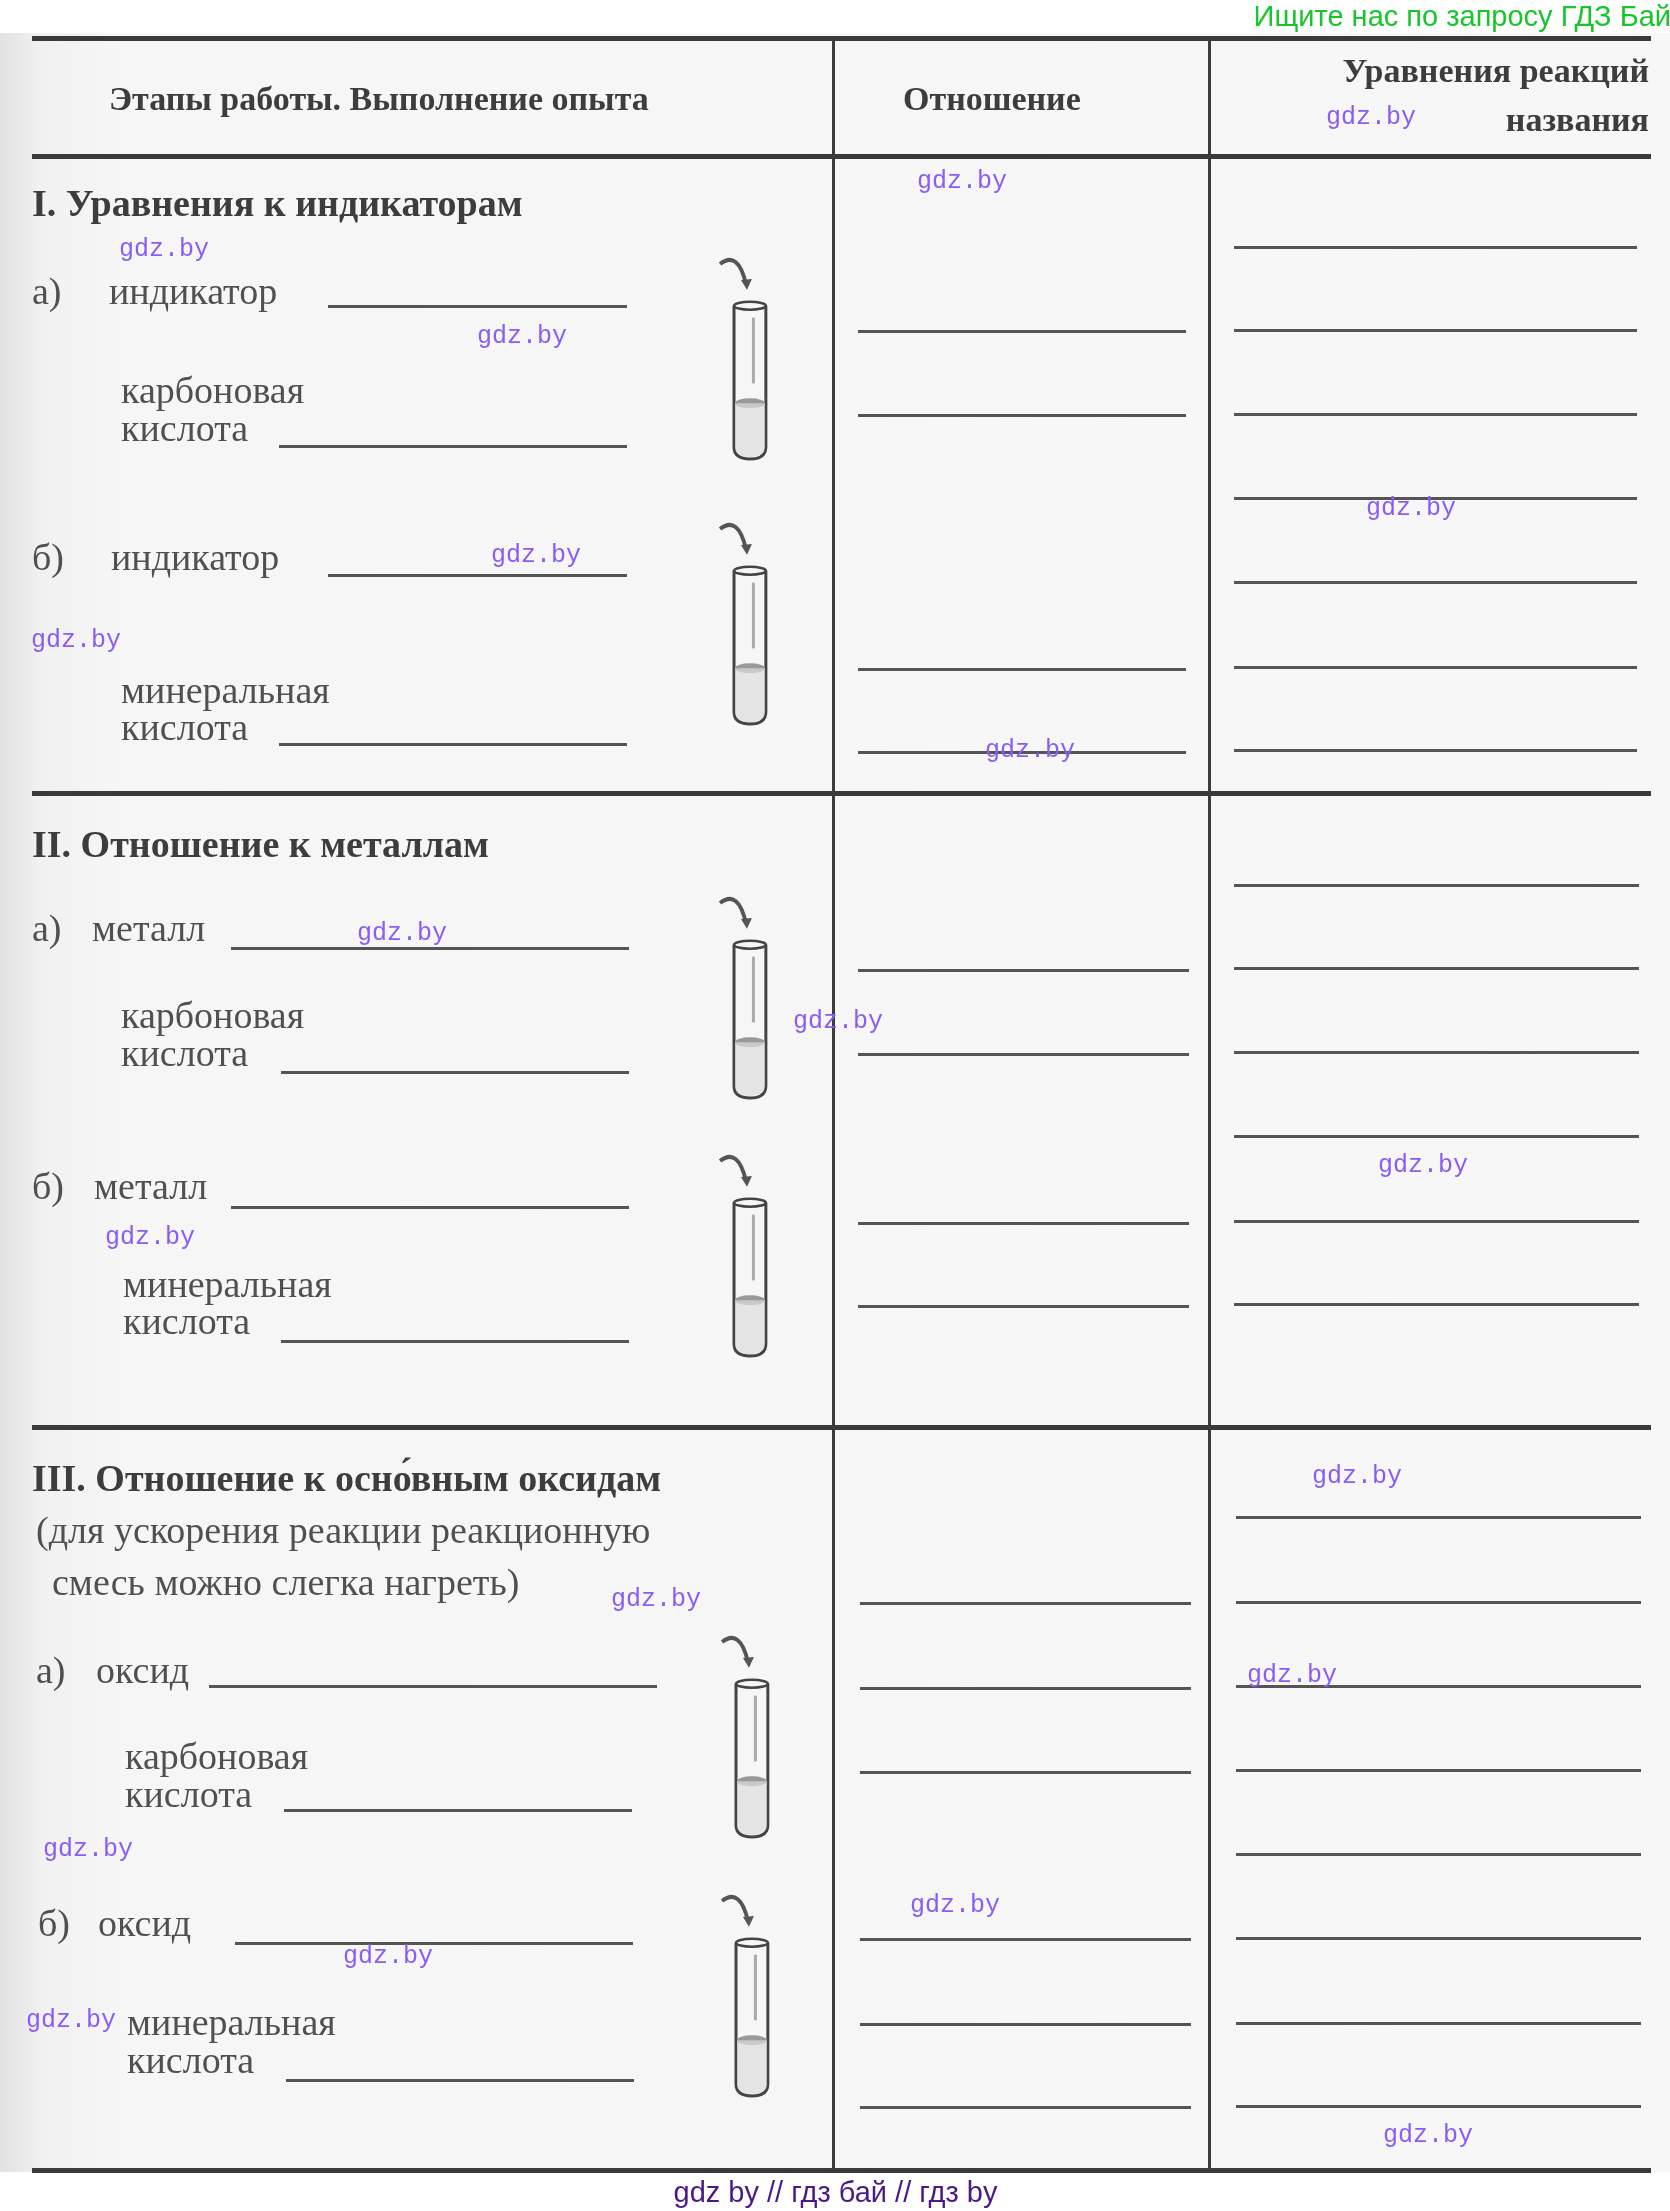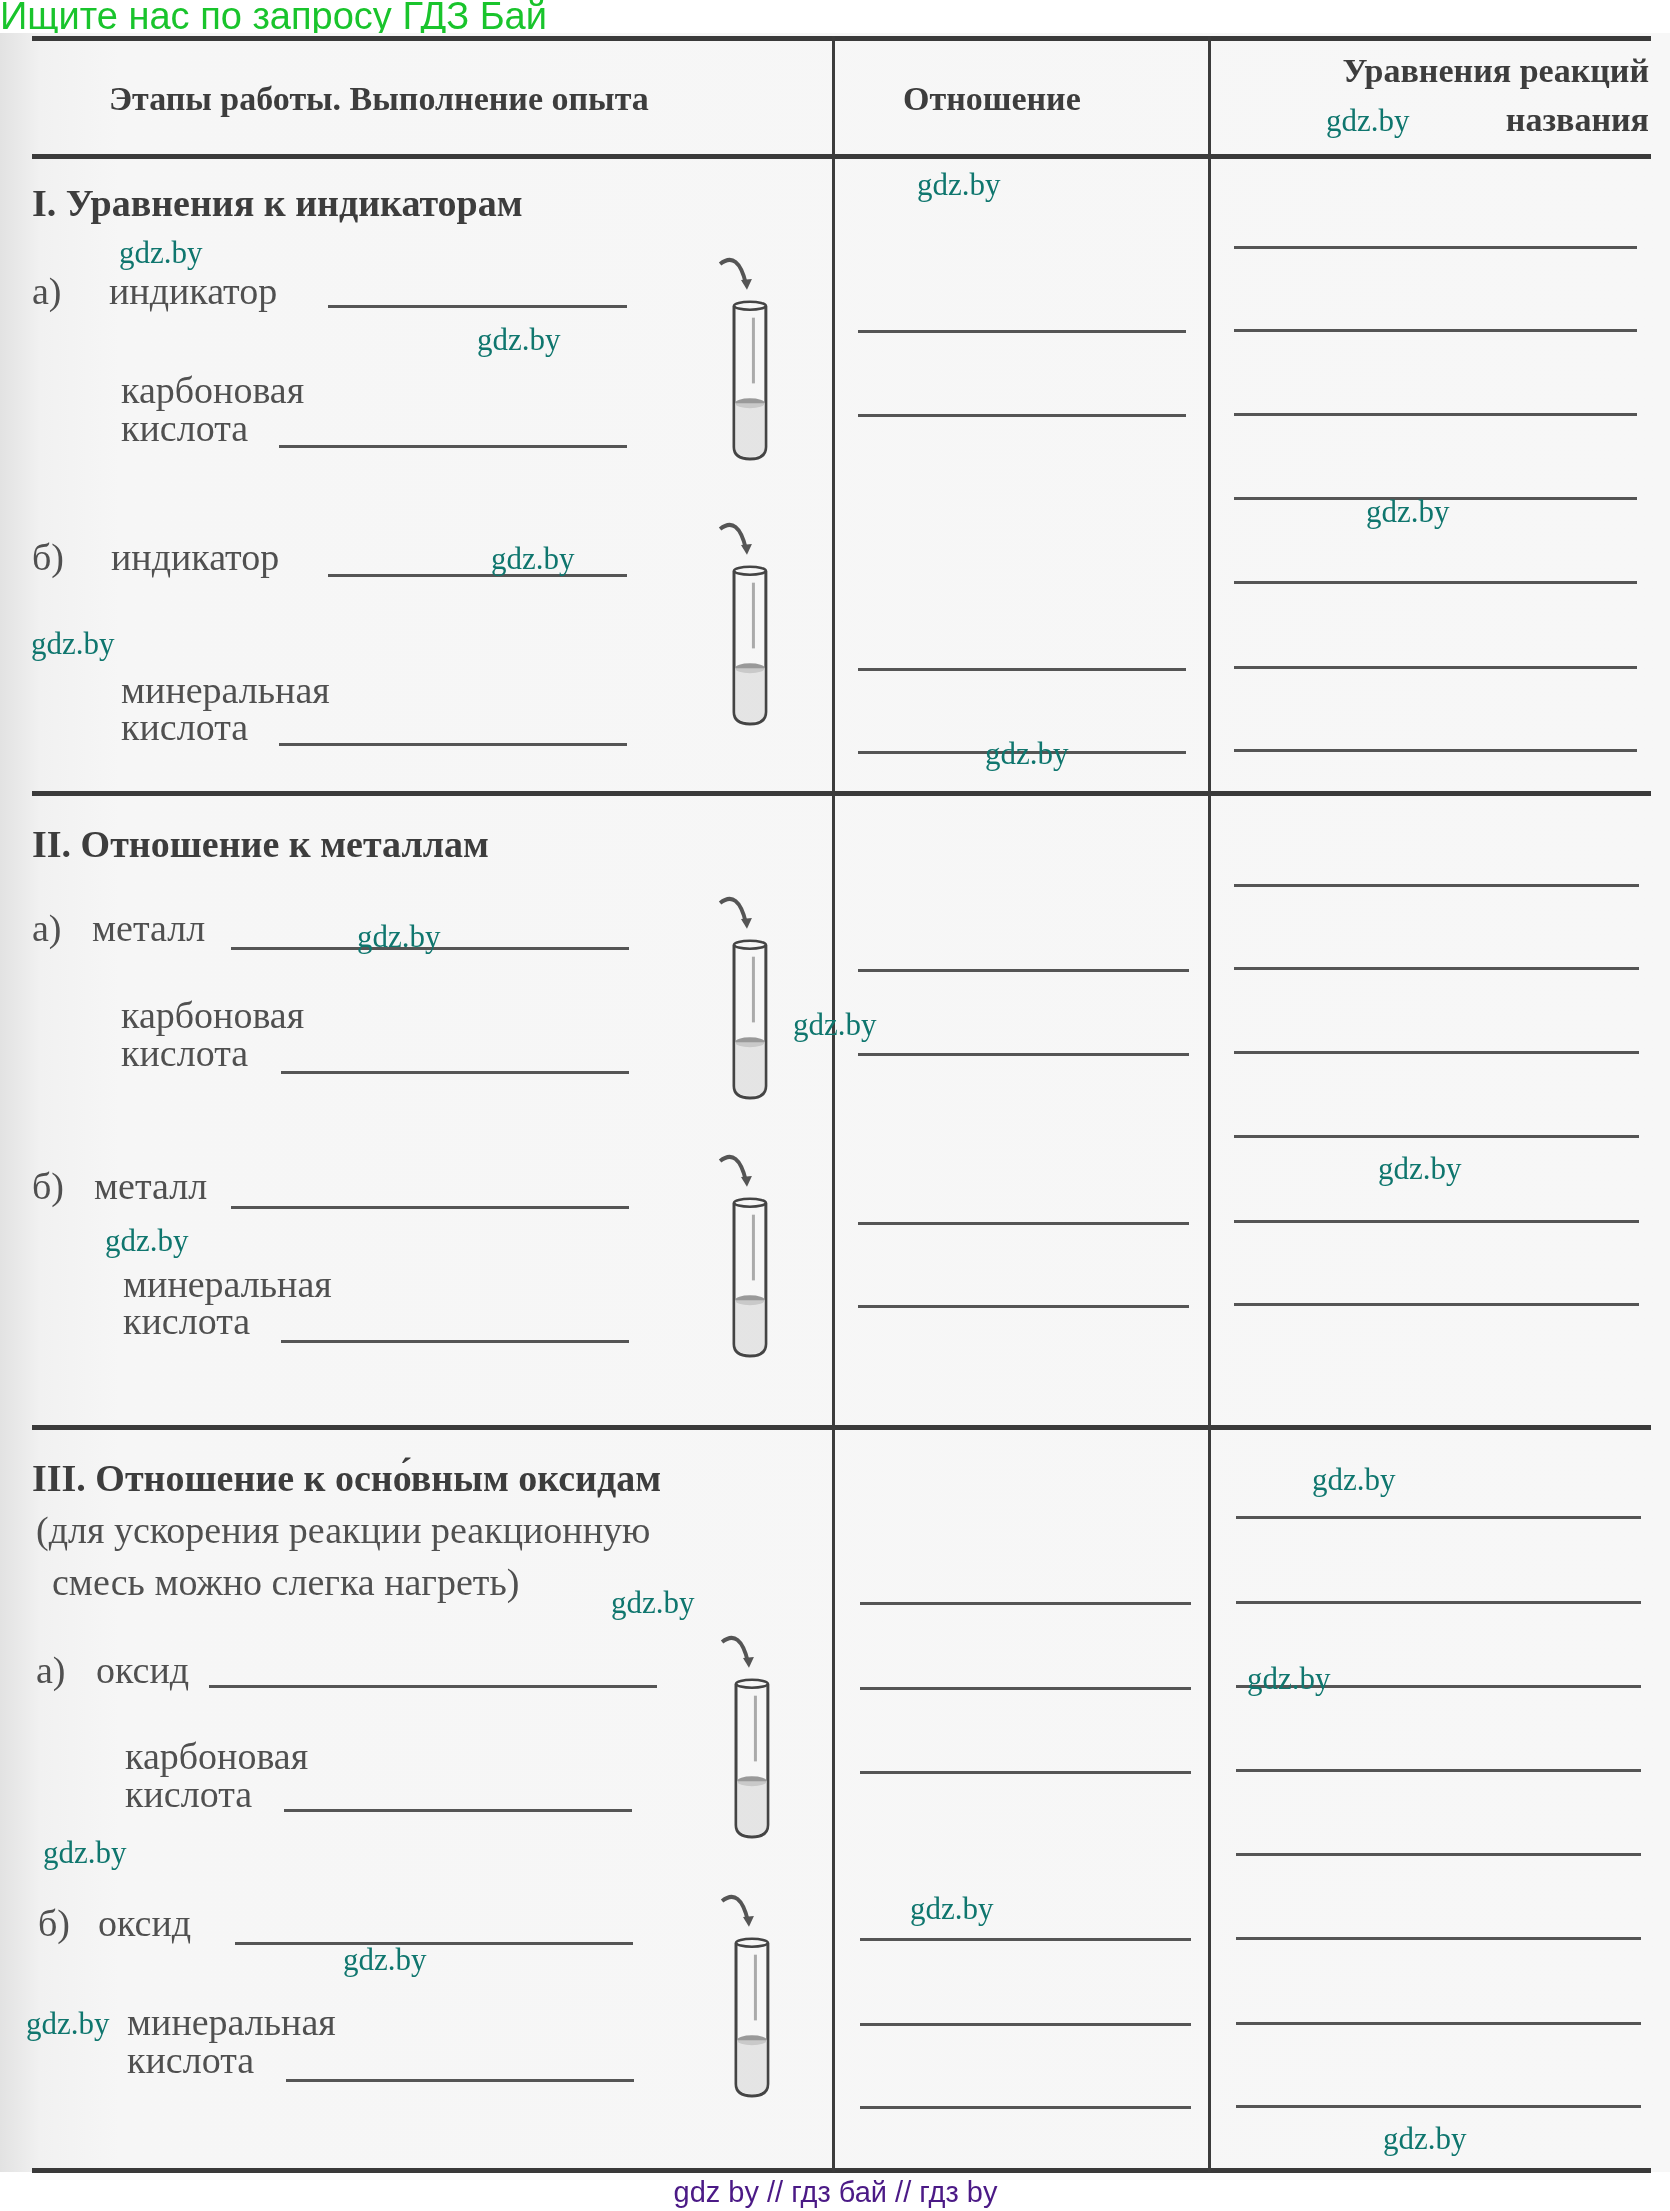--- a/index.html
+++ b/index.html
@@ -8,23 +8,23 @@
   .page { position:absolute; left:0; top:33px; width:1671px; height:2139px;
           background:linear-gradient(90deg,#e2e2e2 0px,#f1f1f1 40px,#f6f6f6 119px,#f7f7f7 100%); }
   .abs { position:absolute; }
   .hline { position:absolute; height:3px; background:#3c3c3c; }
   .thick { height:5px; background:#3a3a3a; }
   .vline { position:absolute; width:3px; background:#3c3c3c; }
   .fill { position:absolute; height:3px; background:#555; }
   .hdr { font-weight:bold; font-size:34px; color:#3d3d3d; white-space:nowrap; }
   .sec { font-weight:bold; font-size:38px; color:#3d3d3d; white-space:nowrap; }
   .txt { font-size:38px; color:#505050; white-space:nowrap; line-height:40px; }
-  .wm { position:absolute; font-family:Liberation Serif, serif; font-size:31px; color:#0f766e; white-space:nowrap; }
-  .top-banner { position:absolute; left:0; top:0; width:1671px; text-align:left; font-family:"Liberation Sans", sans-serif;
-                font-size:38px; color:#19c42c; line-height:33px; }
+  .wm { position:absolute; font-family:Liberation Mono, monospace; font-size:25px; color:#8b5cf6; white-space:nowrap; }
+  .top-banner { position:absolute; left:0; top:0; width:1671px; text-align:right; font-family:"Liberation Sans", sans-serif;
+                font-size:29px; color:#19c42c; line-height:33px; }
   .footer { position:absolute; left:0; top:2175px; width:1671px; text-align:center; font-family:"Liberation Sans", sans-serif;
             font-size:29px; color:#4b1a86; line-height:34px; }
   .tube { position:absolute; width:60px; height:209px; }
 </style>
 </head>
 <body>
 
 <div class="top-banner">Ищите нас по запросу ГДЗ Бай</div>
 
 <div class="page"></div>

